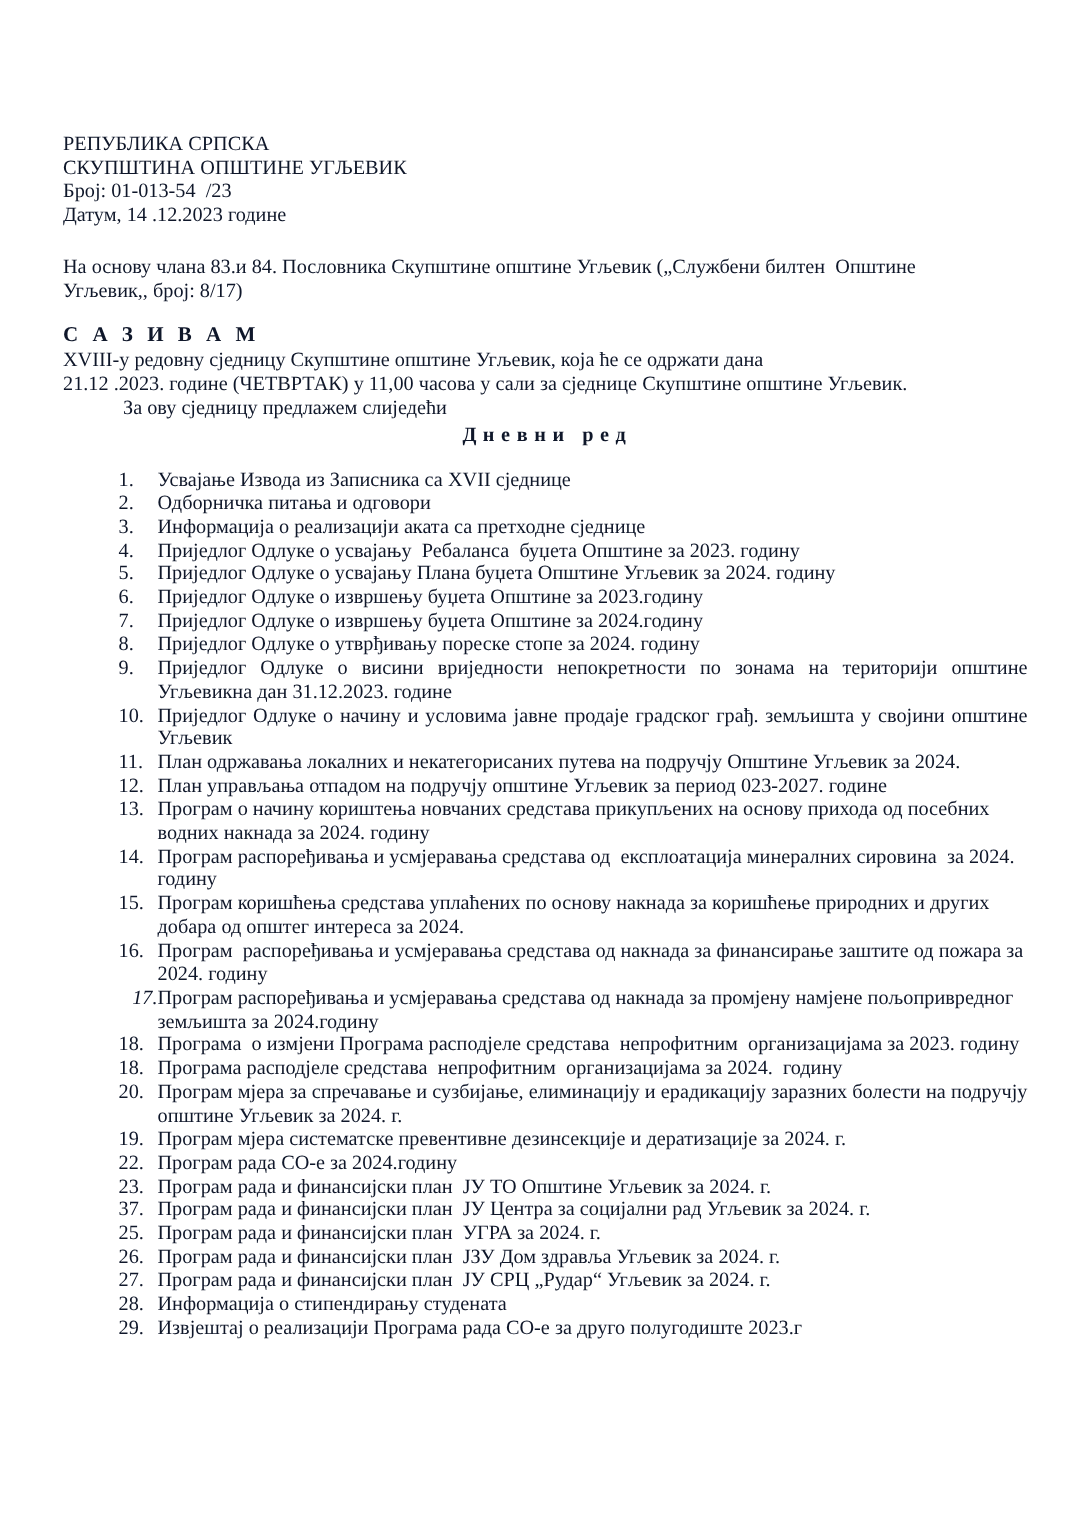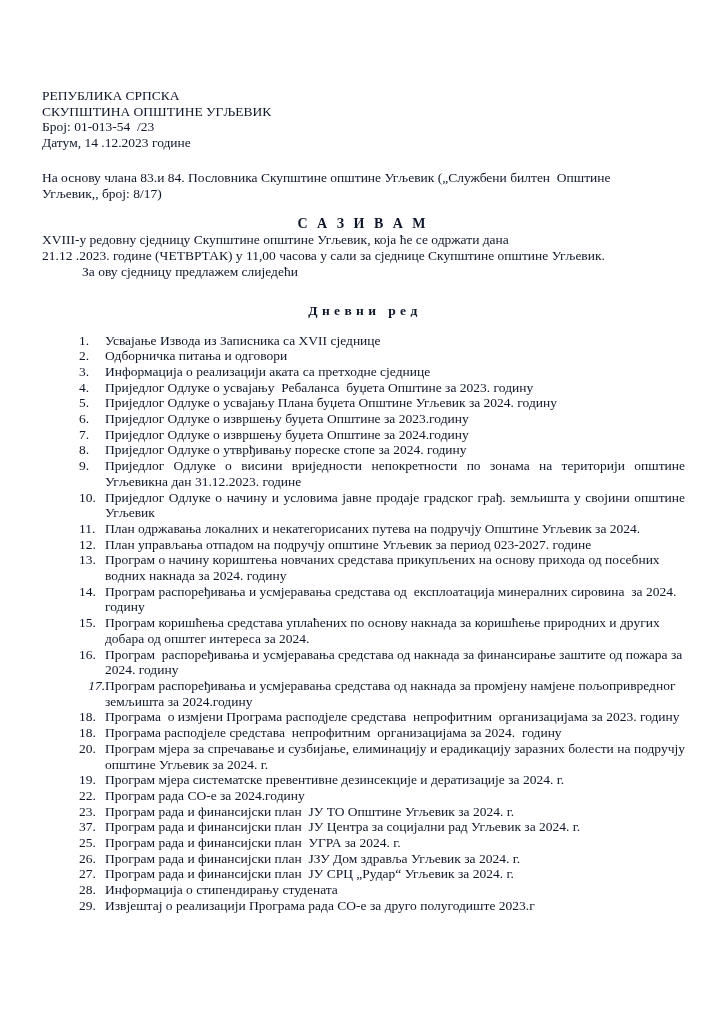--- a/index.html
+++ b/index.html
@@ -20,33 +20,32 @@
     padding: 88px 0 0 42px;
   }
   .pre { white-space: pre-wrap; }
   .letterhead .lh-line { line-height: 15.5px; }
   .legal-basis {
     width: 620px;
     margin-top: 20px;
   }
   .doc-title {
     width: 642px;
-    text-align: center;
     margin-top: 14px;
     font-size: 14px;
     font-weight: 600;
     letter-spacing: 3px;
     line-height: 17px;
   }
   .session-block { width: 642px; }
   .session-indent { margin-left: 40px; }
   .agenda-heading {
     width: 642px;
     text-align: center;
-    margin-top: 23px;
+    margin-top: 2px;
     margin-bottom: 14px;
     font-weight: 600;
     letter-spacing: 0.5px;
     line-height: 16px;
   }
   .agenda { margin-left: 37px; }
   .agenda-row { display: flex; align-items: flex-start; }
   .agenda-row .num { flex: 0 0 26px; width: 26px; }
   .agenda-row .num.italic { font-style: italic; text-align: right; }
   .agenda-row .txt { width: 580px; }

